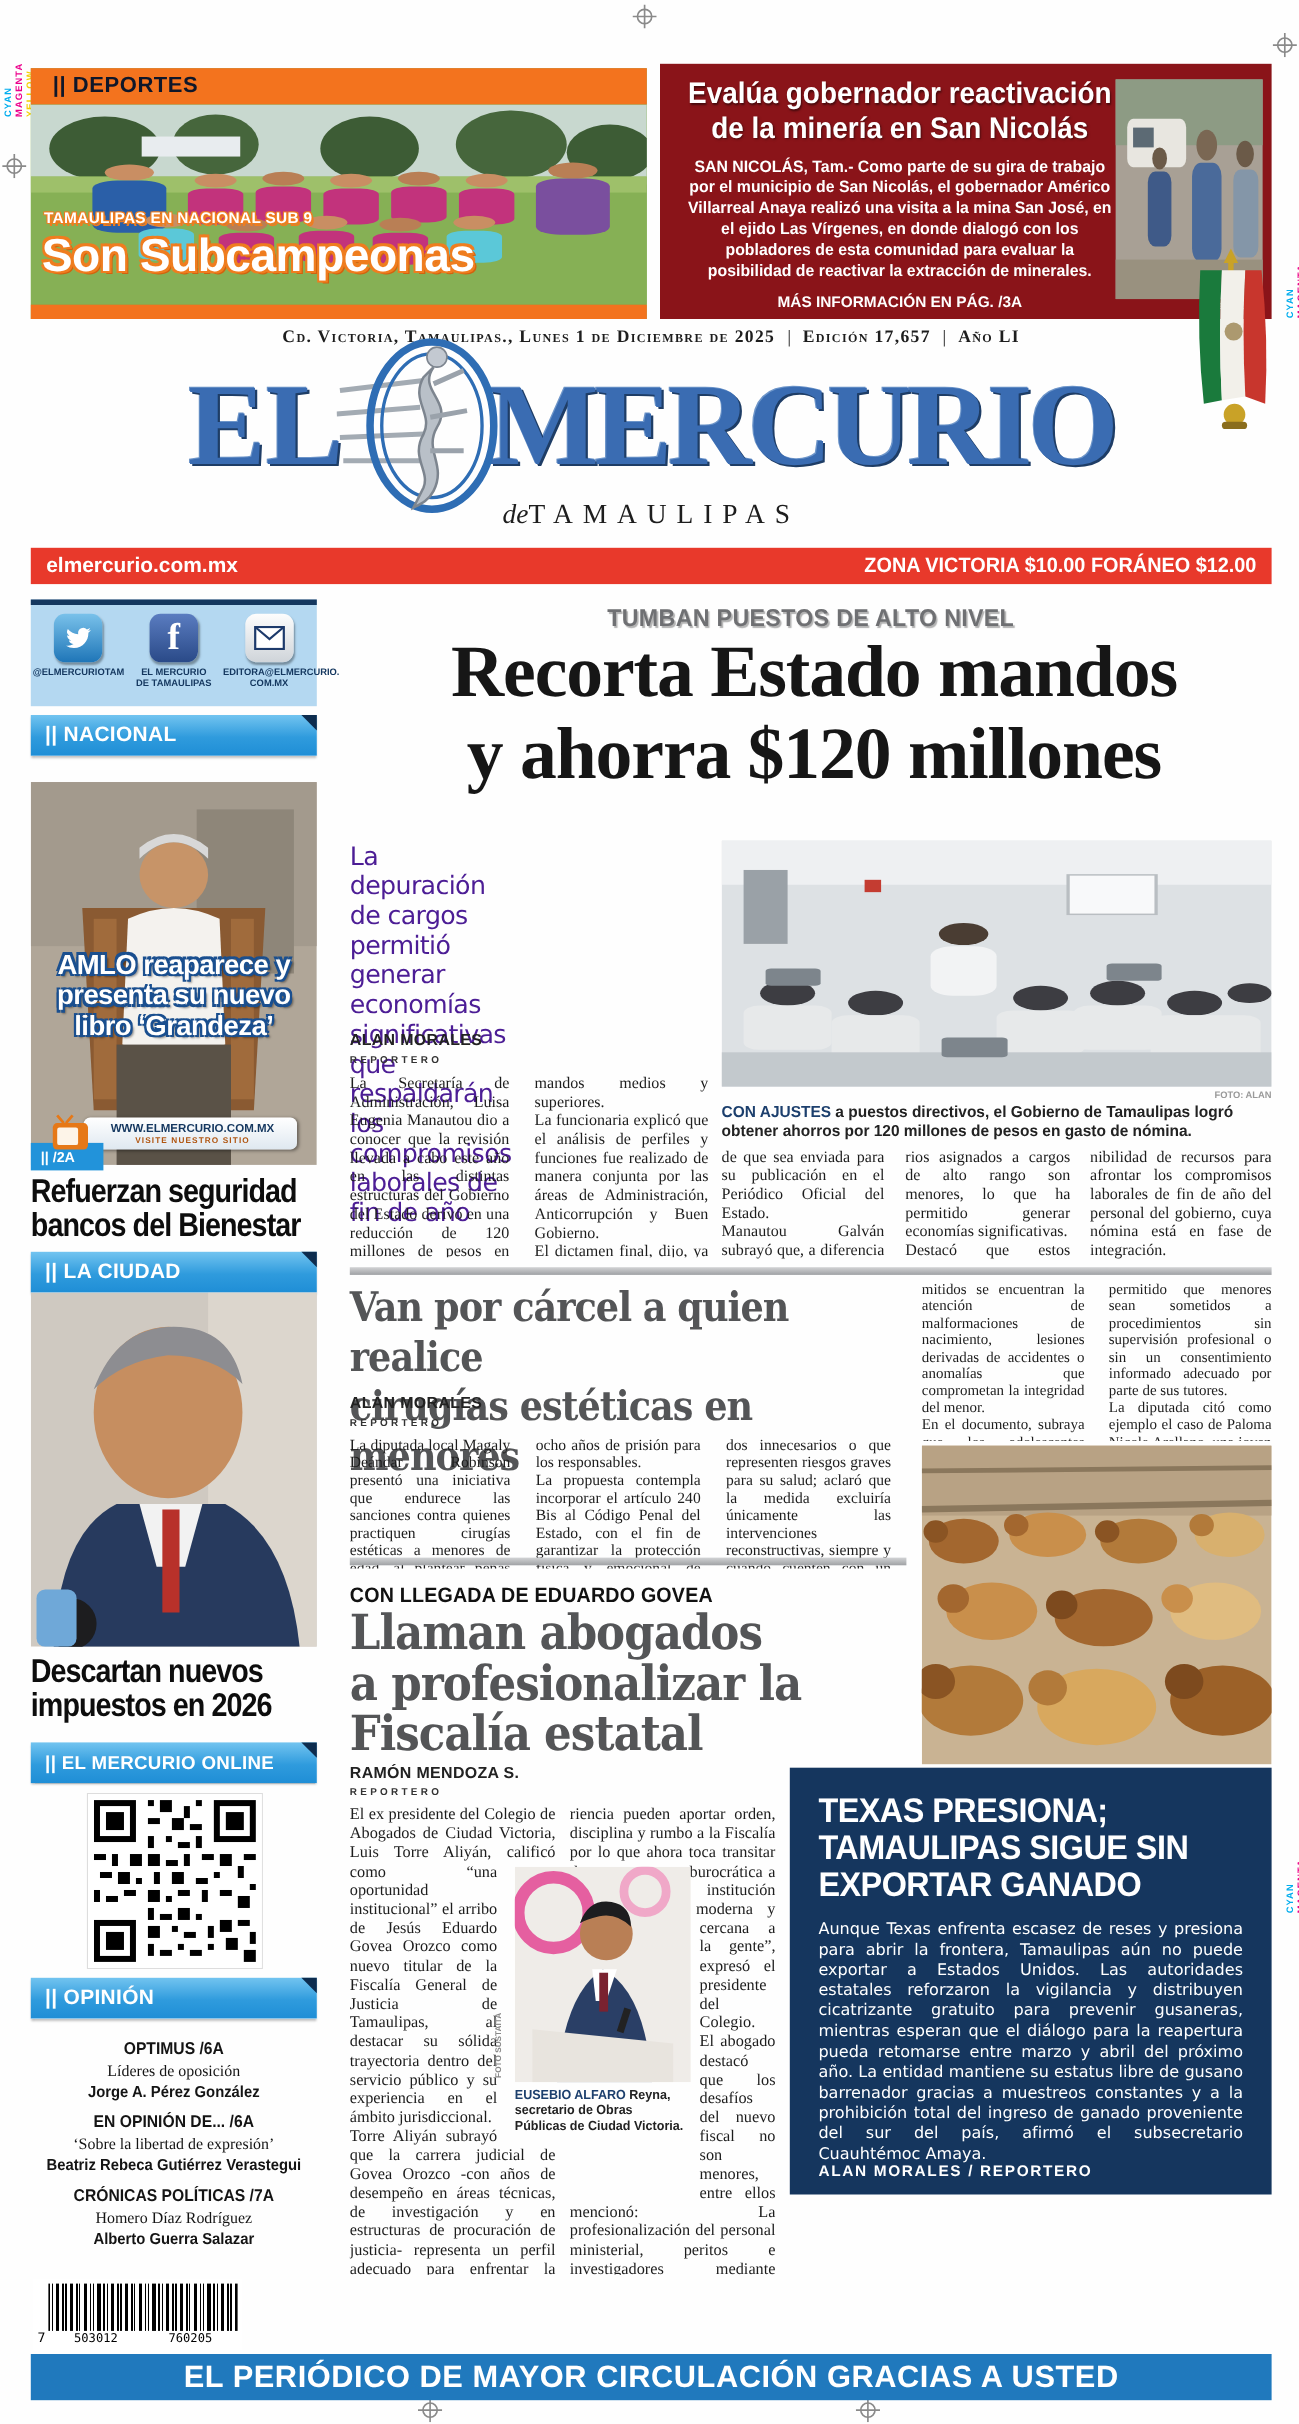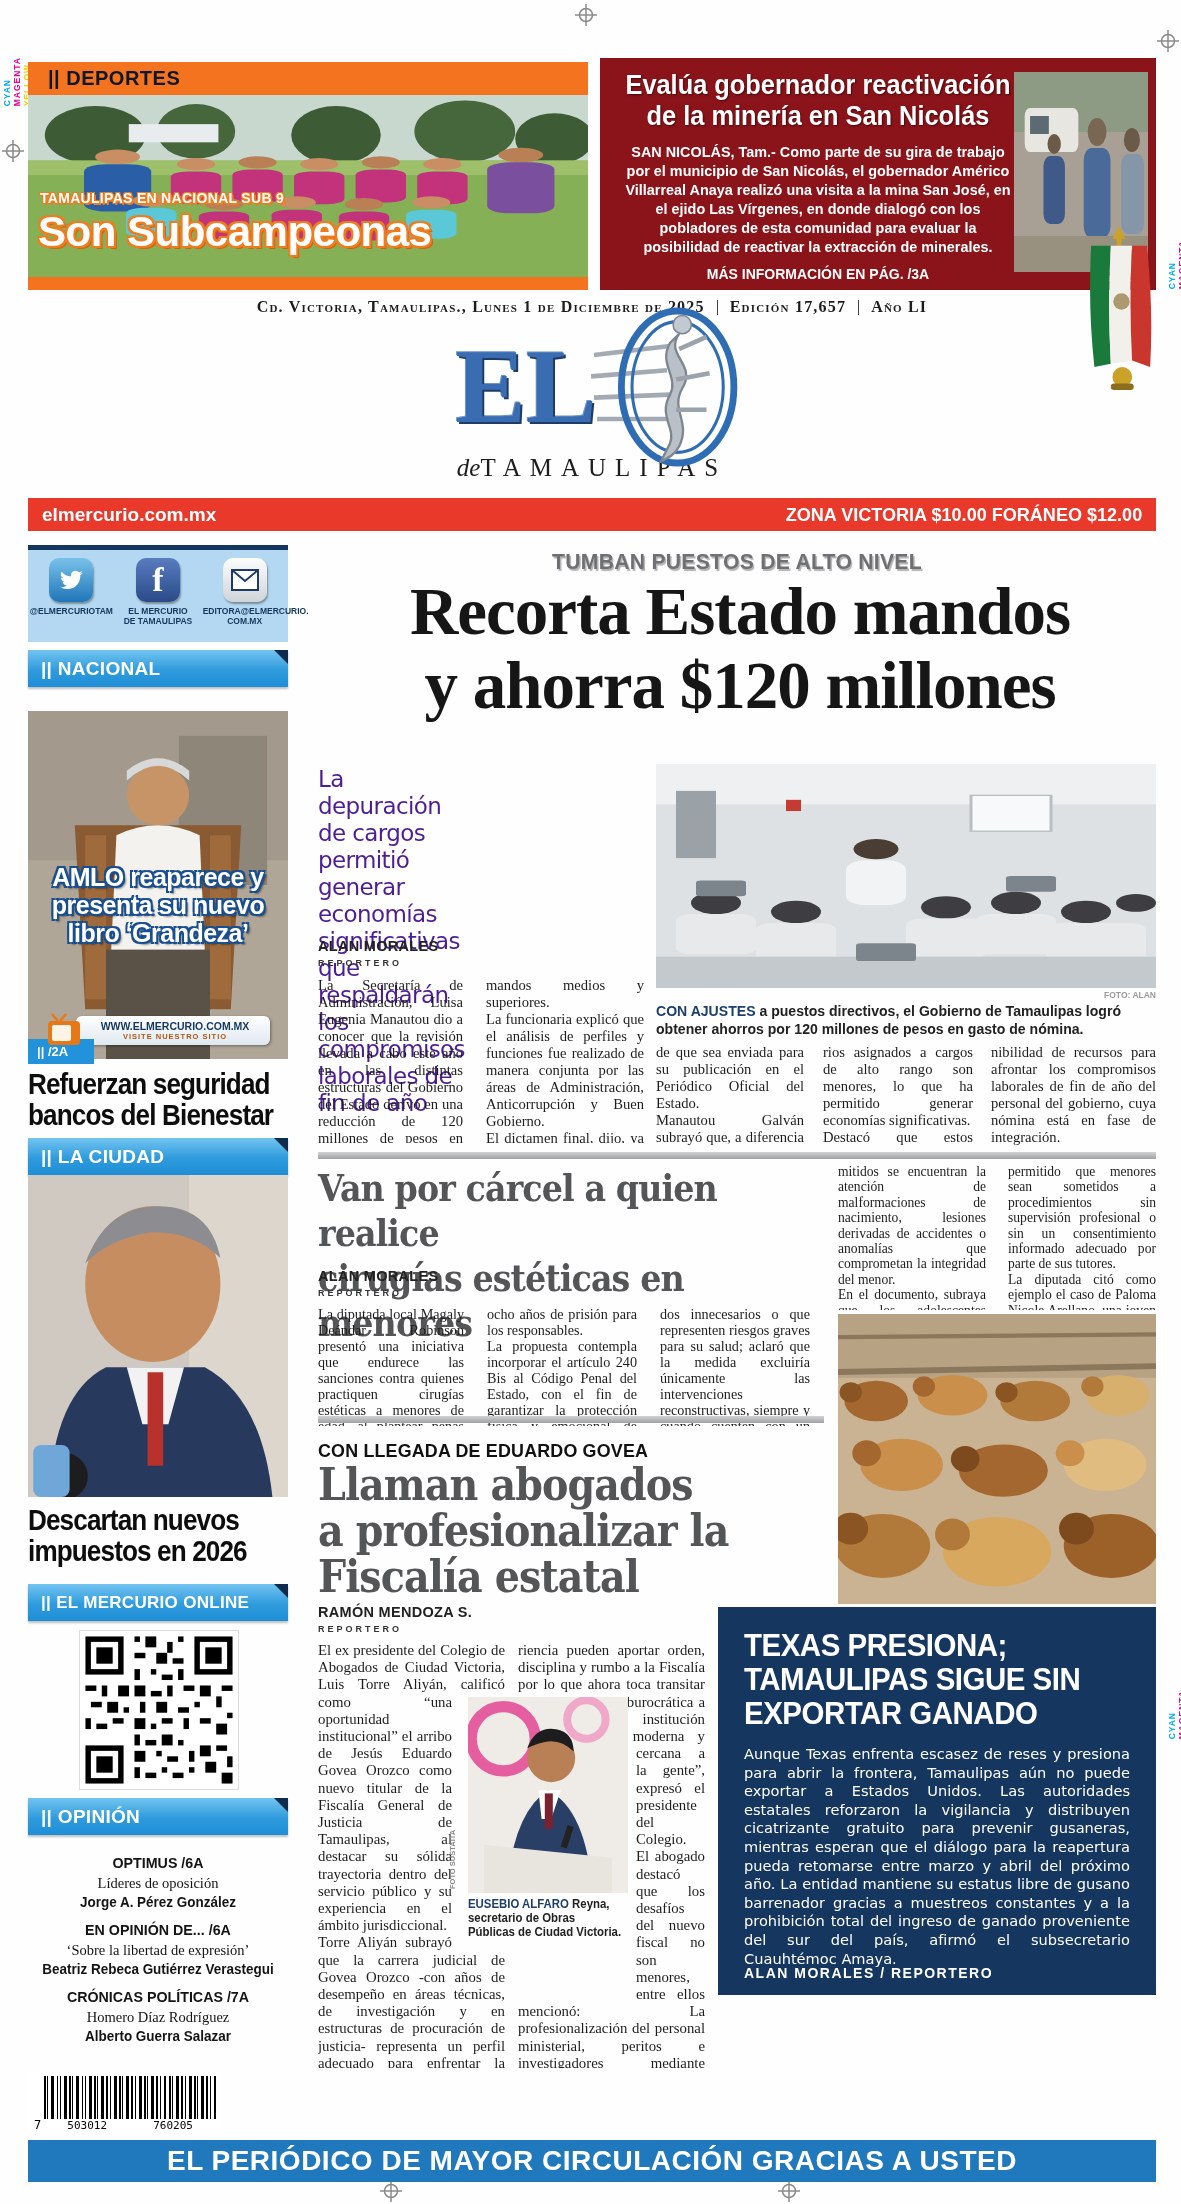--- a/index.html
+++ b/index.html
@@ -252,20 +252,21 @@
           <line x1="0" y1="48" x2="50" y2="44"></line>
         <line x1="2" y1="62" x2="52" y2="60"></line>
           <line x1="4" y1="76" x2="54" y2="76"></line>
       </g>
       <ellipse cx="57" cy="55" rx="37" ry="50" fill="none" stroke="#2e6db4" stroke-width="4.5"></ellipse>
       <ellipse cx="57" cy="55" rx="30" ry="43" fill="none" stroke="#2e6db4" stroke-width="2"></ellipse>
       <circle cx="60" cy="14" r="6" fill="#c3c9d1" stroke="#7d858f" stroke-width="1"></circle>
       <path d="M58 20 C48 34 70 40 60 56 C52 70 66 78 58 94 C55 100 50 102 46 104 L52 92 C56 82 44 74 52 60 C58 48 44 40 52 26 Z" fill="#b9c0c8" stroke="#7d858f" stroke-width="1.5"></path>
       <path d="M58 30 L76 22 M56 50 L78 46 M56 70 L76 70" stroke="#9aa2ab" stroke-width="3"></path>
     </svg>
+    <span class="mast-txt mast-m">MERCURIO</span>
   </div>
   <svg class="abs flag" viewBox="0 0 50 100">
     <line x1="25" y1="4" x2="25" y2="14" stroke="#c9a227" stroke-width="3"></line>
     <path d="M25 0 L29 8 L21 8 Z" fill="#c9a227"></path>
     <path d="M8 12 Q6 50 10 86 L20 84 Q18 48 20 12 Z" fill="#1a7a3c"></path>
     <path d="M20 12 Q18 48 20 84 L33 82 Q31 46 33 12 Z" fill="#f2f0ea"></path>
     <path d="M33 12 Q31 46 33 82 L44 86 Q46 50 42 12 Z" fill="#c8362d"></path>
     <circle cx="26.5" cy="46" r="5" fill="#9a8350" opacity=".8"></circle>
     <circle cx="27" cy="92" r="6" fill="#c9a227"></circle>
     <rect x="20" y="96" width="14" height="4" rx="2" fill="#8a6d1d"></rect>

